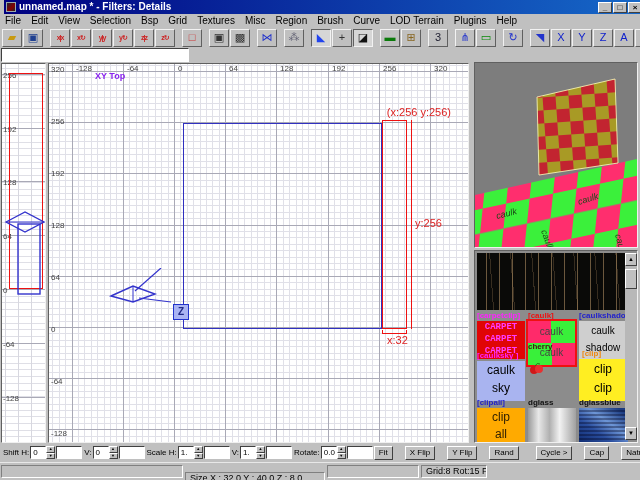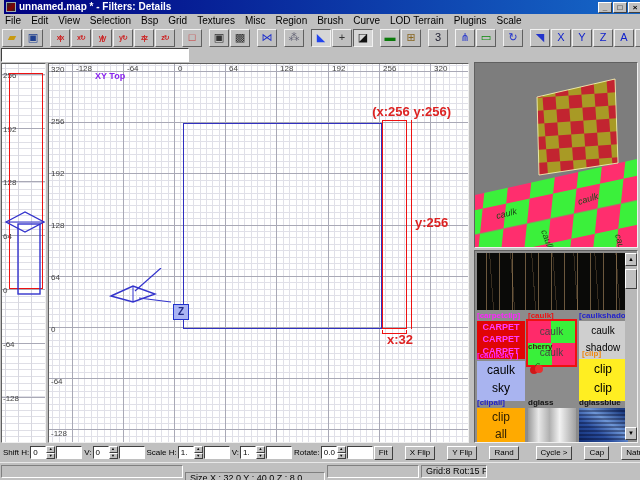--- a/index.html
+++ b/index.html
@@ -59,21 +59,21 @@
       repeating-linear-gradient(to bottom, transparent 0 7px, #a9a9b6 7px 8px, transparent 8px 51.2px),
       repeating-linear-gradient(to right, transparent 0 3.4px, #e0e0e8 3.4px 4.4px, transparent 4.4px 6.4px),
       repeating-linear-gradient(to bottom, transparent 0 0.6px, #e0e0e8 0.6px 1.6px, transparent 1.6px 6.4px);
   }
   #xy-label { position:absolute; left:46px; top:7px; font-size:9px; font-weight:bold; color:#8822ee; }
   #room-rect { position:absolute; left:134px; top:59px; width:199px; height:206px; border:1px solid #3030c0; }
   #brush-rect { position:absolute; left:333px; top:56px; width:25px; height:209px; border:1px solid #ee1111; }
   #dim-line-y { position:absolute; left:362px; top:56px; width:1px; height:209px; background:#ee1111; }
   #brush-bracket { position:absolute; left:333px; top:266px; width:25px; height:4px;
     border-left:1px solid #ee1111; border-right:1px solid #ee1111; border-bottom:1px solid #ee1111; }
-  .redlab { position:absolute; font-size:13px; color:#dd2222; line-height:8px; white-space:nowrap;font-weight:bold; }
+  .redlab { position:absolute; font-size:11px; color:#dd2222; line-height:8px; white-space:nowrap; }
   #z-marker { position:absolute; left:124px; top:240px; width:16px; height:16px; background:#aab4f4;
     border:1px solid #2233cc; color:#222a88; font-size:10px; font-weight:bold; text-align:center; line-height:14px; }
 
   
   #view3d { left:474px; top:62px; width:164px; height:186px; background:#7d7d7d; }
 
   
   #texbrowser { left:474px; top:250px; width:164px; height:193px; background:#8c8c8c; }
   .tex-label { position:absolute; font-size:8px; font-weight:bold; line-height:8px; white-space:nowrap; }
   .swatch { position:absolute; overflow:hidden; }
@@ -142,21 +142,21 @@
     <span class="mi">Selection</span>
     <span class="mi">Bsp</span>
     <span class="mi">Grid</span>
     <span class="mi">Textures</span>
     <span class="mi">Misc</span>
     <span class="mi">Region</span>
     <span class="mi">Brush</span>
     <span class="mi">Curve</span>
     <span class="mi">LOD Terrain</span>
     <span class="mi">Plugins</span>
-    <span class="mi">Scale</span>
+    <span class="mi">Help</span>
   </div>
 
 <div id="toolbar">
     <span class="tb">
       <span class="glyph" style="color: rgb(200, 154, 16);">▰</span>
     </span>
     <span class="tb">
       <span class="glyph" style="color: rgb(32, 64, 144);">▣</span>
     </span>
     <span class="tb sm" style="margin-left: 6px;">
@@ -325,21 +325,21 @@
       <text x="104" y="142" transform="rotate(-18 104 142)">caulk</text>
       <text x="140" y="172" transform="rotate(75 140 172)">caulk</text>
     </g>
   </svg>
 </div>
 
 <div id="texbrowser" class="view">
   <div id="tex-tiles">
       <div class="swatch sw-barbwire" style="left: 2px; top: 2px; width: 150px; height: 57px;"></div>
       <div class="tex-label" style="left: 2px; top: 61px; color: rgb(255, 34, 255);">[carpetclip]</div>
-      <div class="swatch sw-carpet" style="left: 2px; top: 70px; width: 48px; height: 38px;">
+      <div class="swatch sw-carpet" style="left: 2px; top: 70px; width: 48px; height: 38px; font-family: Liberation Mono, monospace;">
         <div class="line">CARPET</div>
         <div class="line">CARPET</div>
         <div class="line">CARPET</div>
       </div>
       <div class="tex-label" style="left: 53px; top: 61px; color: rgb(238, 17, 17);">[caulk]</div>
       <div class="swatch sw-caulk selected" style="left: 53px; top: 70px; width: 47px; height: 44px;">
         <div class="line">caulk</div>
         <div class="line">caulk</div>
       </div>
       <div class="tex-label" style="left: 104px; top: 61px; color: rgb(34, 34, 204);">[caulkshadow]</div>

